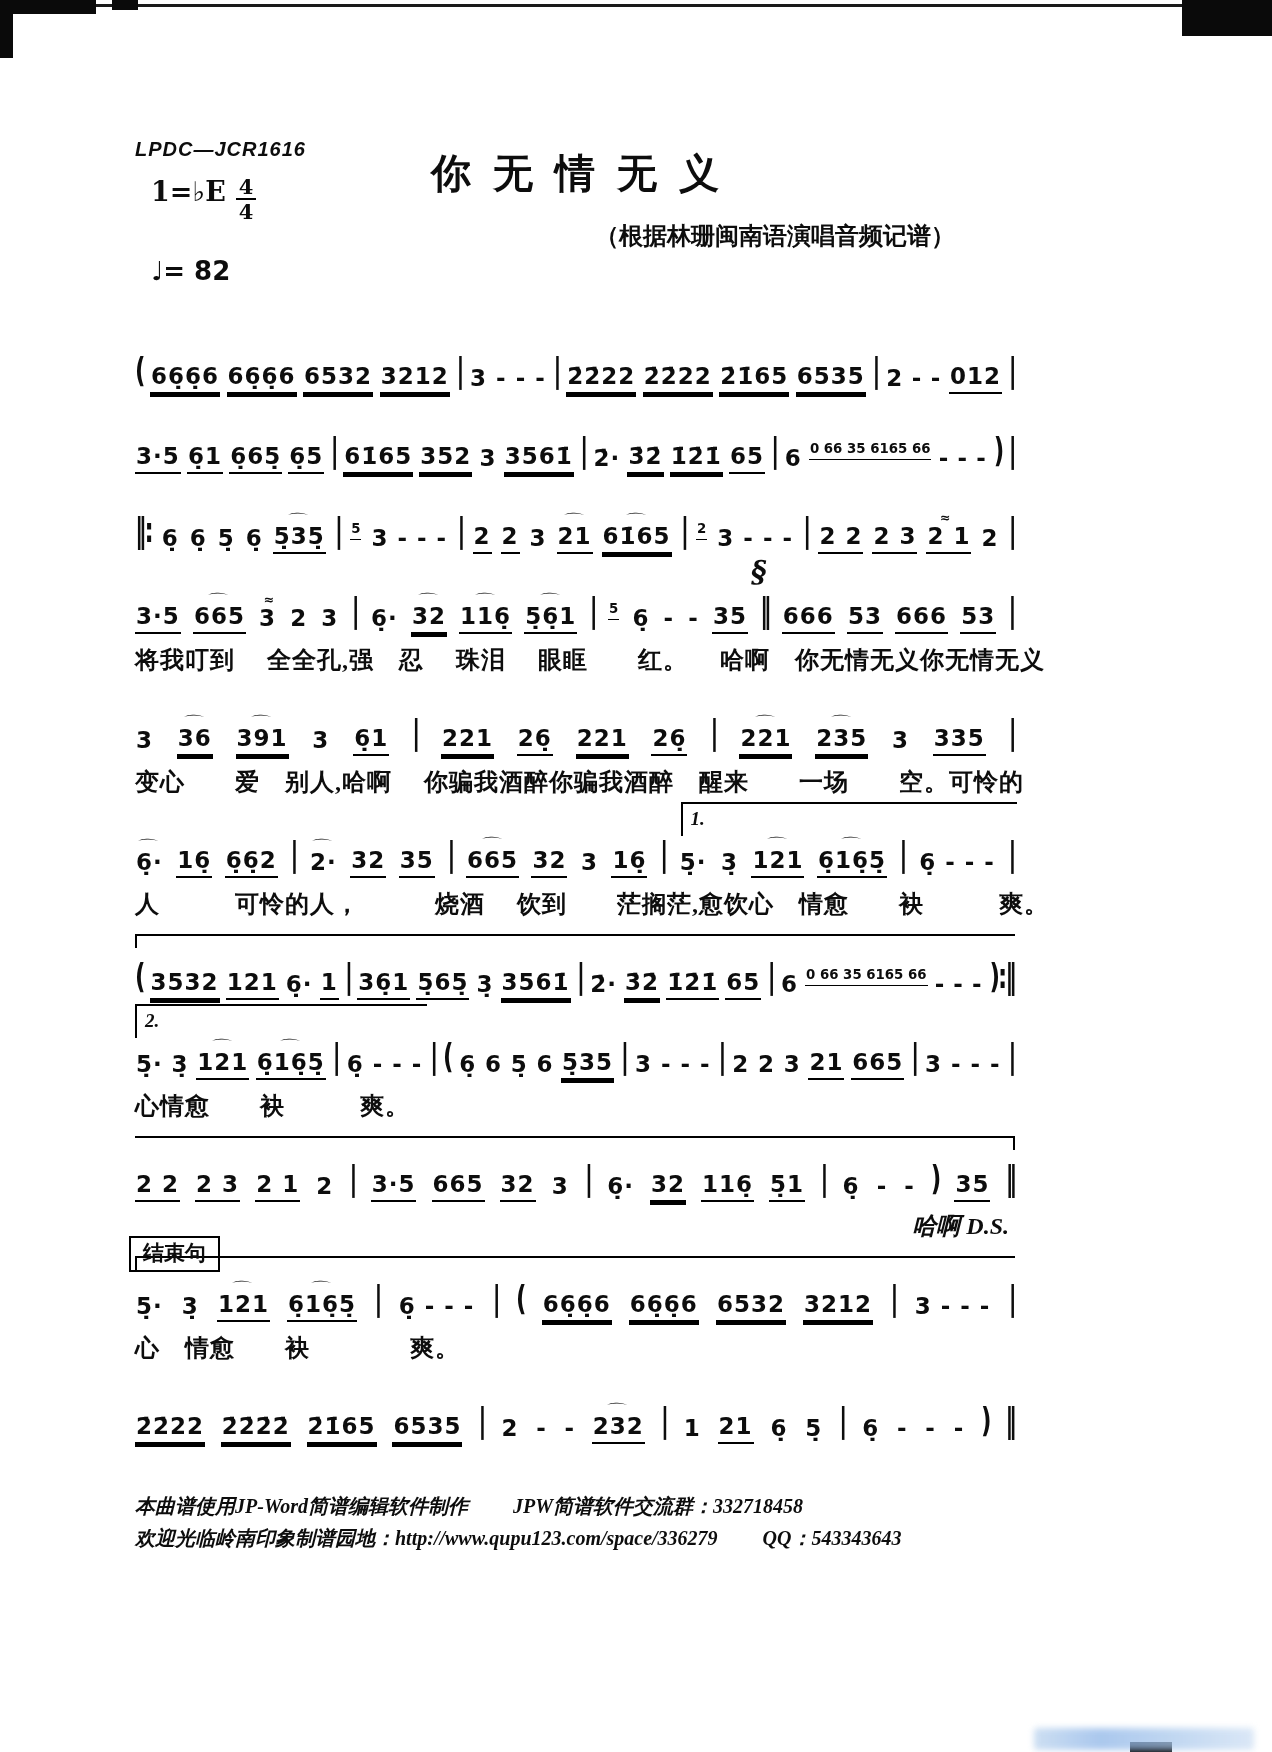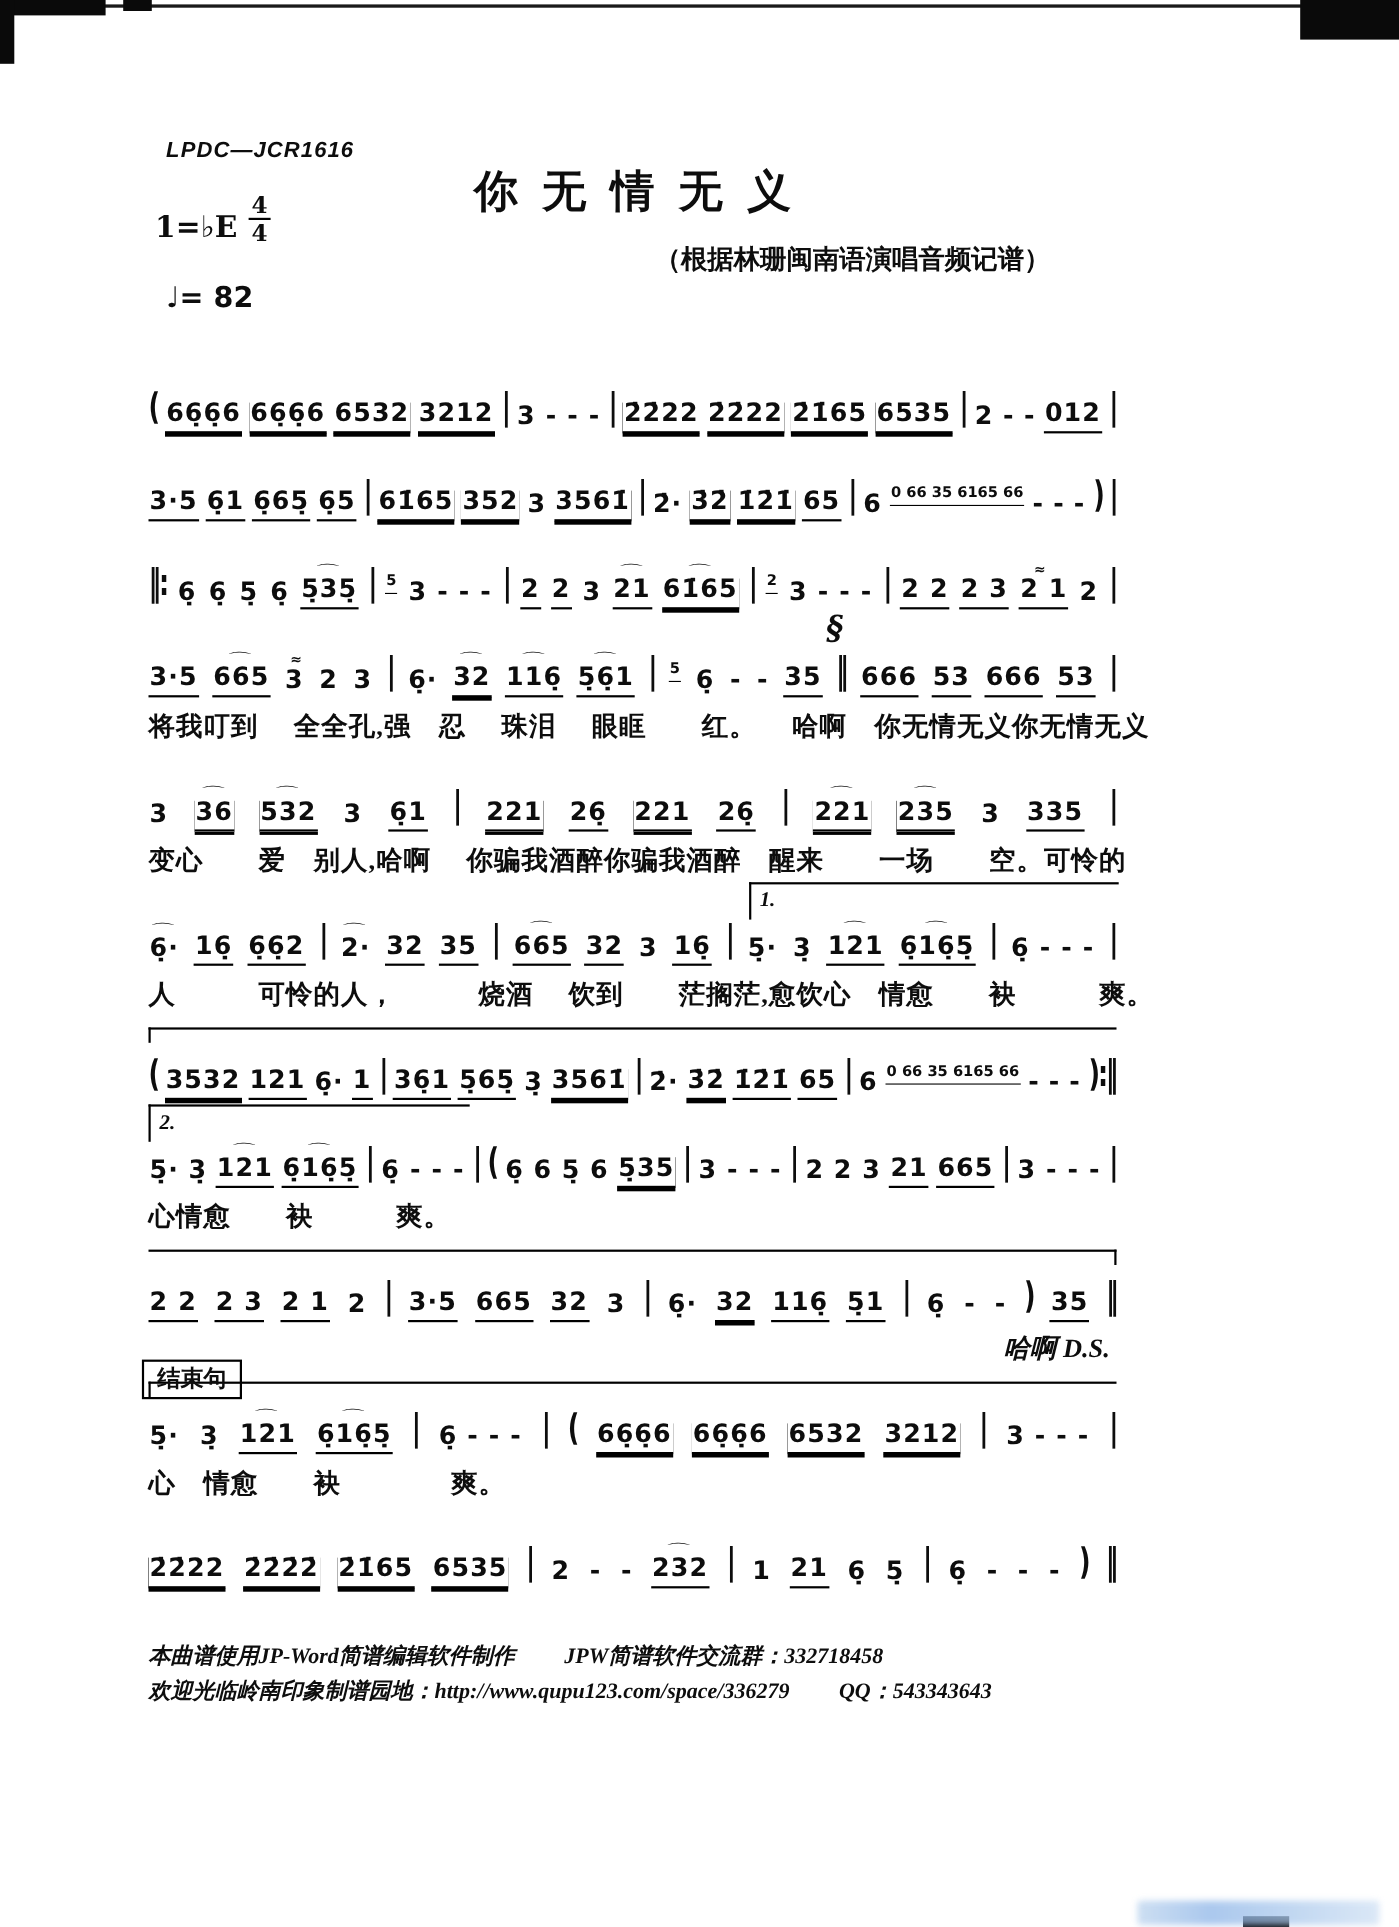--- a/index.html
+++ b/index.html
@@ -14,24 +14,24 @@
   .art-topline{position:absolute;left:0;top:4px;width:1272px;height:3px;background:#1a1a1a;}
   .watermark{
     position:absolute;right:18px;bottom:2px;width:220px;height:22px;
     background:linear-gradient(90deg,#bcd4ee,#8fb6e8 30%,#a9c8ec 60%,#cfe0f4);
     filter:blur(3px);opacity:.75;border-radius:3px;
   }
   
   .content{position:absolute;left:135px;top:118px;width:880px;}
   
   .header{position:relative;height:196px;}
-  .catalog{position:absolute;left:0;top:8px;font-family:"Liberation Sans",sans-serif;
-    font-style:italic;font-weight:bold;font-size:20px;letter-spacing:1px;margin-left:16px;}
-  .keytime{position:absolute;left:6px;top:58px;font-weight:bold;font-size:27px;
-    font-family:"DejaVu Serif",serif;display:flex;align-items:flex-end;gap:10px;}
+  .catalog{position:absolute;left:0;top:20px;font-family:"Liberation Sans",sans-serif;
+    font-style:italic;font-weight:bold;font-size:20px;letter-spacing:1px;}
+  .keytime{position:absolute;left:16px;top:58px;font-weight:bold;font-size:27px;
+    font-family:"DejaVu Serif",serif;display:flex;align-items:flex-start;gap:10px;}
   .meter{display:inline-flex;flex-direction:column;align-items:center;line-height:1;font-size:21px;}
   .meter .m-top{border-bottom:2px solid #000;padding:0 3px 1px;}
   .meter .m-bot{padding-top:1px;}
   .tempo{position:absolute;left:16px;top:138px;font-weight:bold;font-size:26px;
     font-family:"DejaVu Sans",sans-serif;}
   .title{position:absolute;left:0;right:0;top:28px;text-align:center;
     font-size:40px;font-weight:bold;letter-spacing:22px;text-indent:22px;}
   .subtitle{position:absolute;left:0;right:60px;top:102px;text-align:right;
     font-size:24px;font-weight:bold;}
   .credits{position:absolute;right:0;top:62px;text-align:left;
@@ -199,21 +199,21 @@
             <span class="tok u1">666</span>
             <span class="tok u1">53</span>
             <span class="tok bar">|</span>
           </div>
           <div class="lyrics">将我叮到　 全全孔,强　忍　 珠泪　 眼眶　　红。　 哈啊　你无情无义你无情无义</div>
         </div>
         <div class="system-block">
           <div class="system">
             <span class="tok">3</span>
             <span class="tok u2 slur">36</span>
-            <span class="tok u2 slur">532</span>
+            <span class="tok u2 slur">391</span>
             <span class="tok">3</span>
             <span class="tok u1">6̣1</span>
             <span class="tok bar">|</span>
             <span class="tok u2">221</span>
             <span class="tok u1">26̣</span>
             <span class="tok u2">221</span>
             <span class="tok u1">26̣</span>
             <span class="tok bar">|</span>
             <span class="tok u2 slur">221</span>
             <span class="tok u2 slur">235</span>

